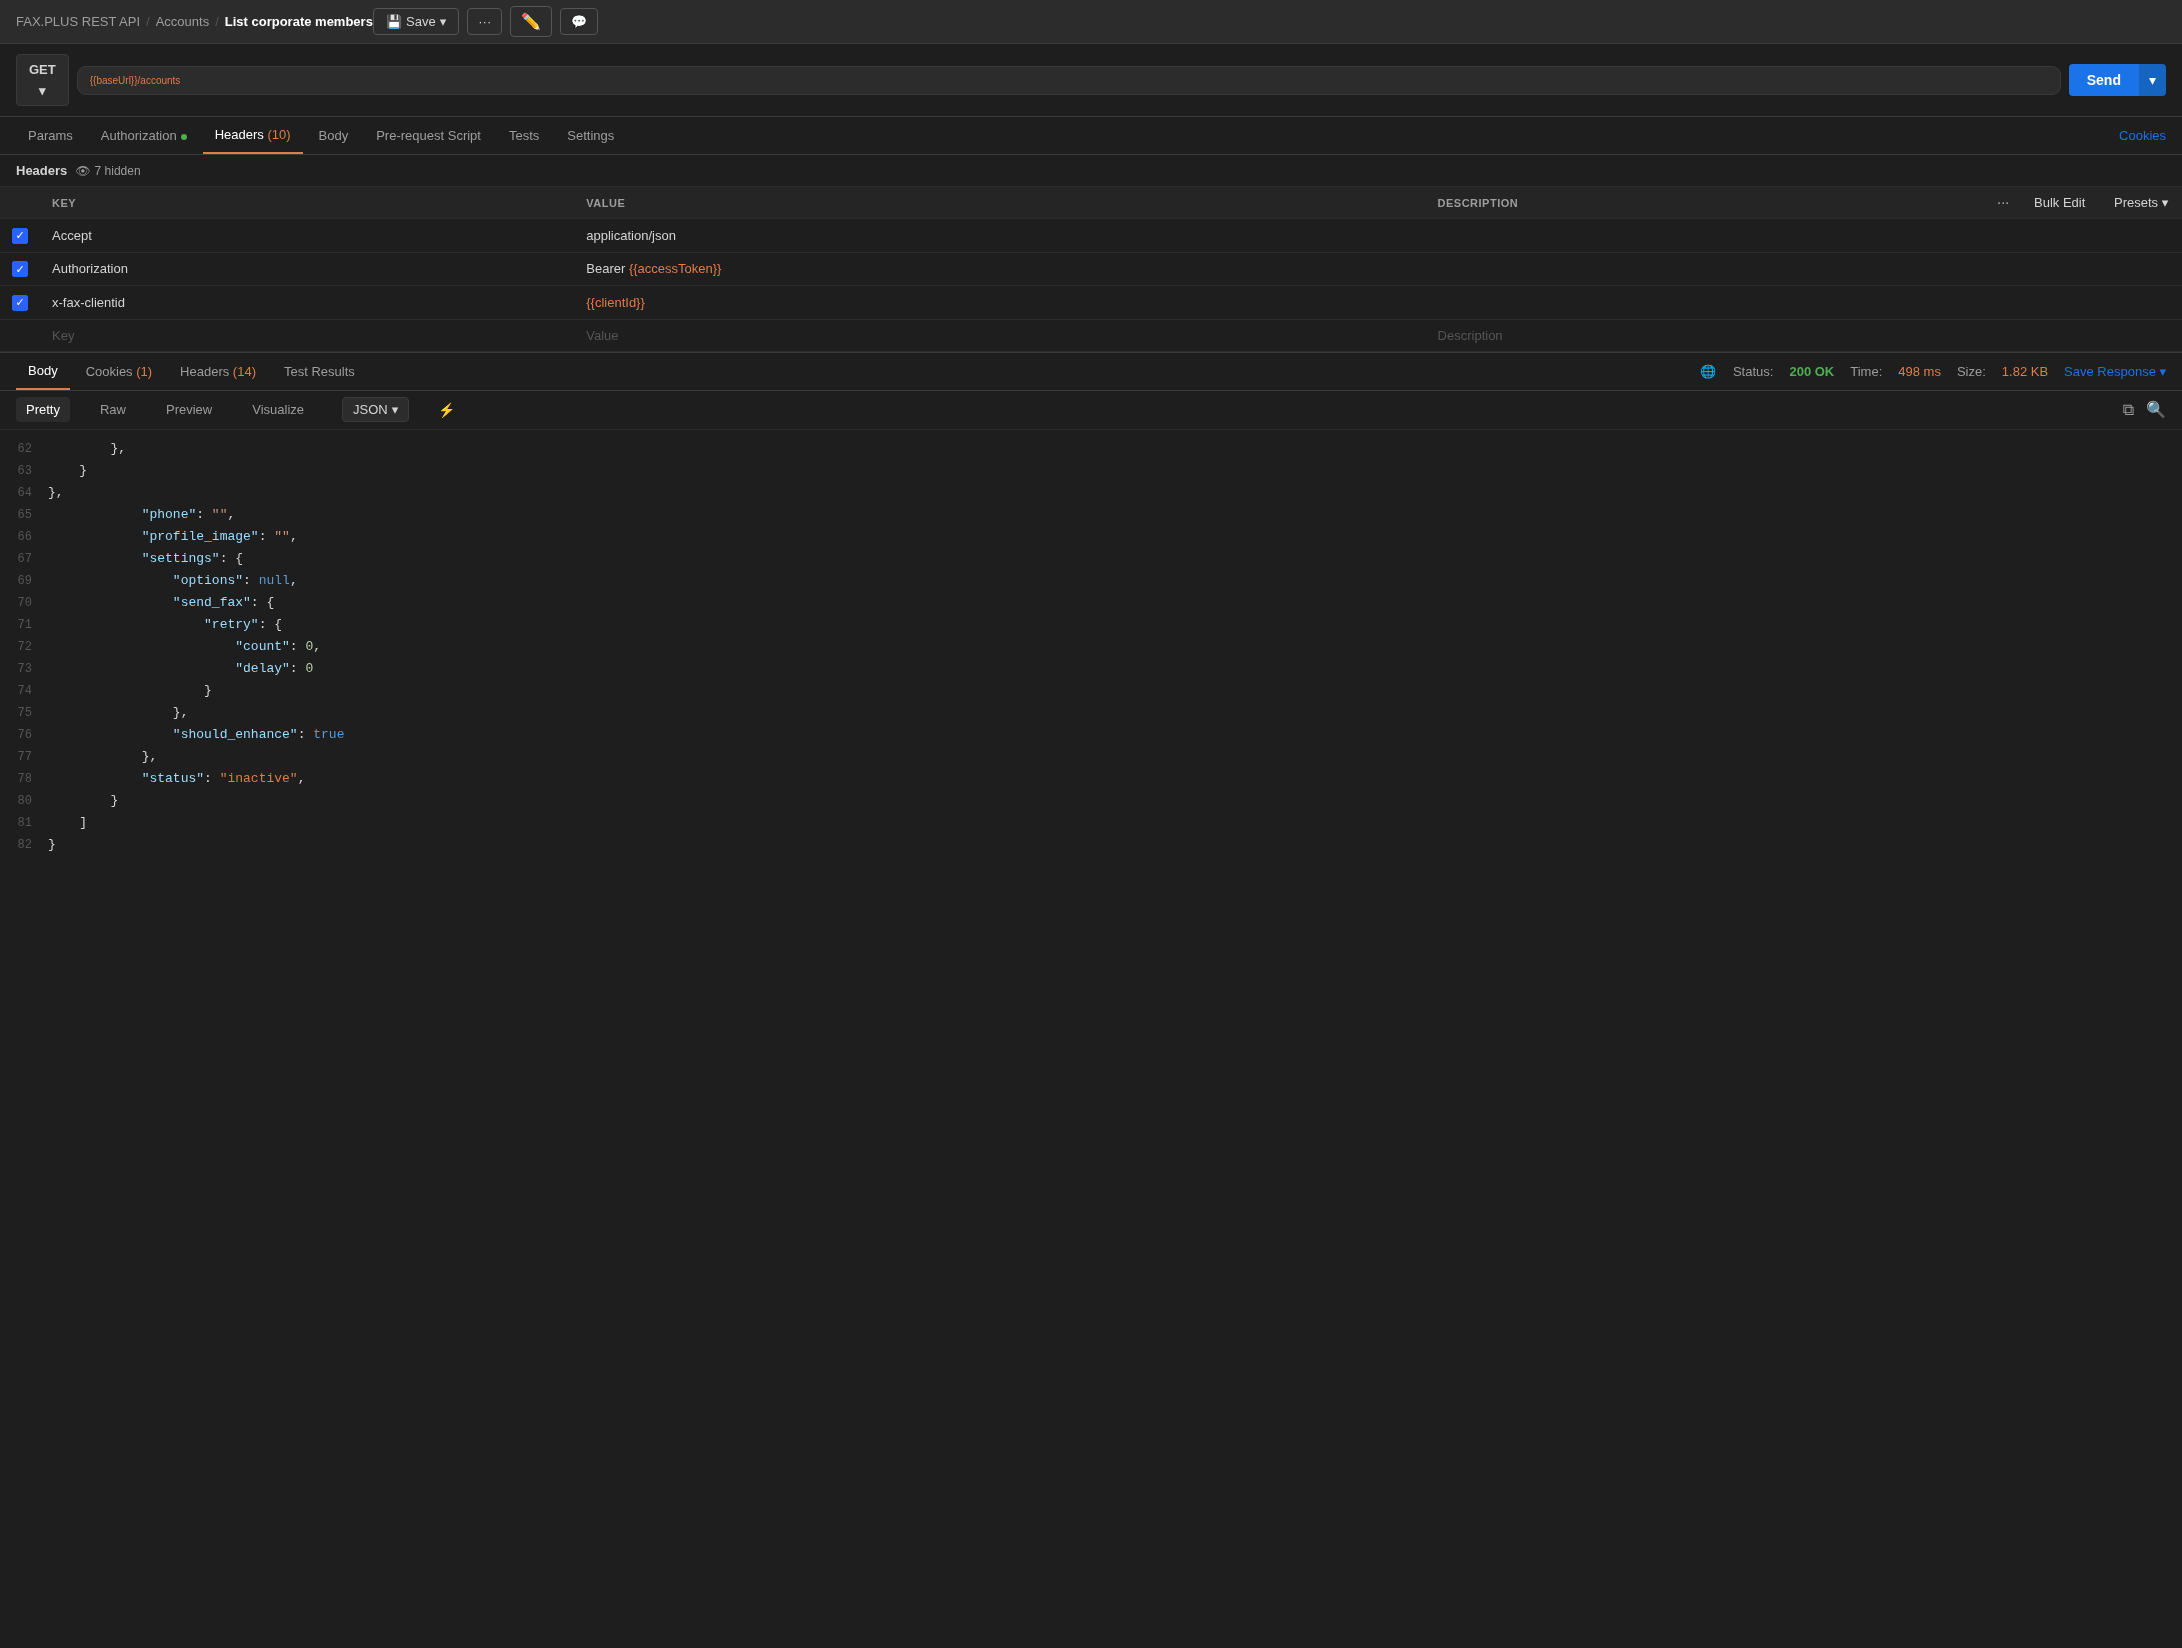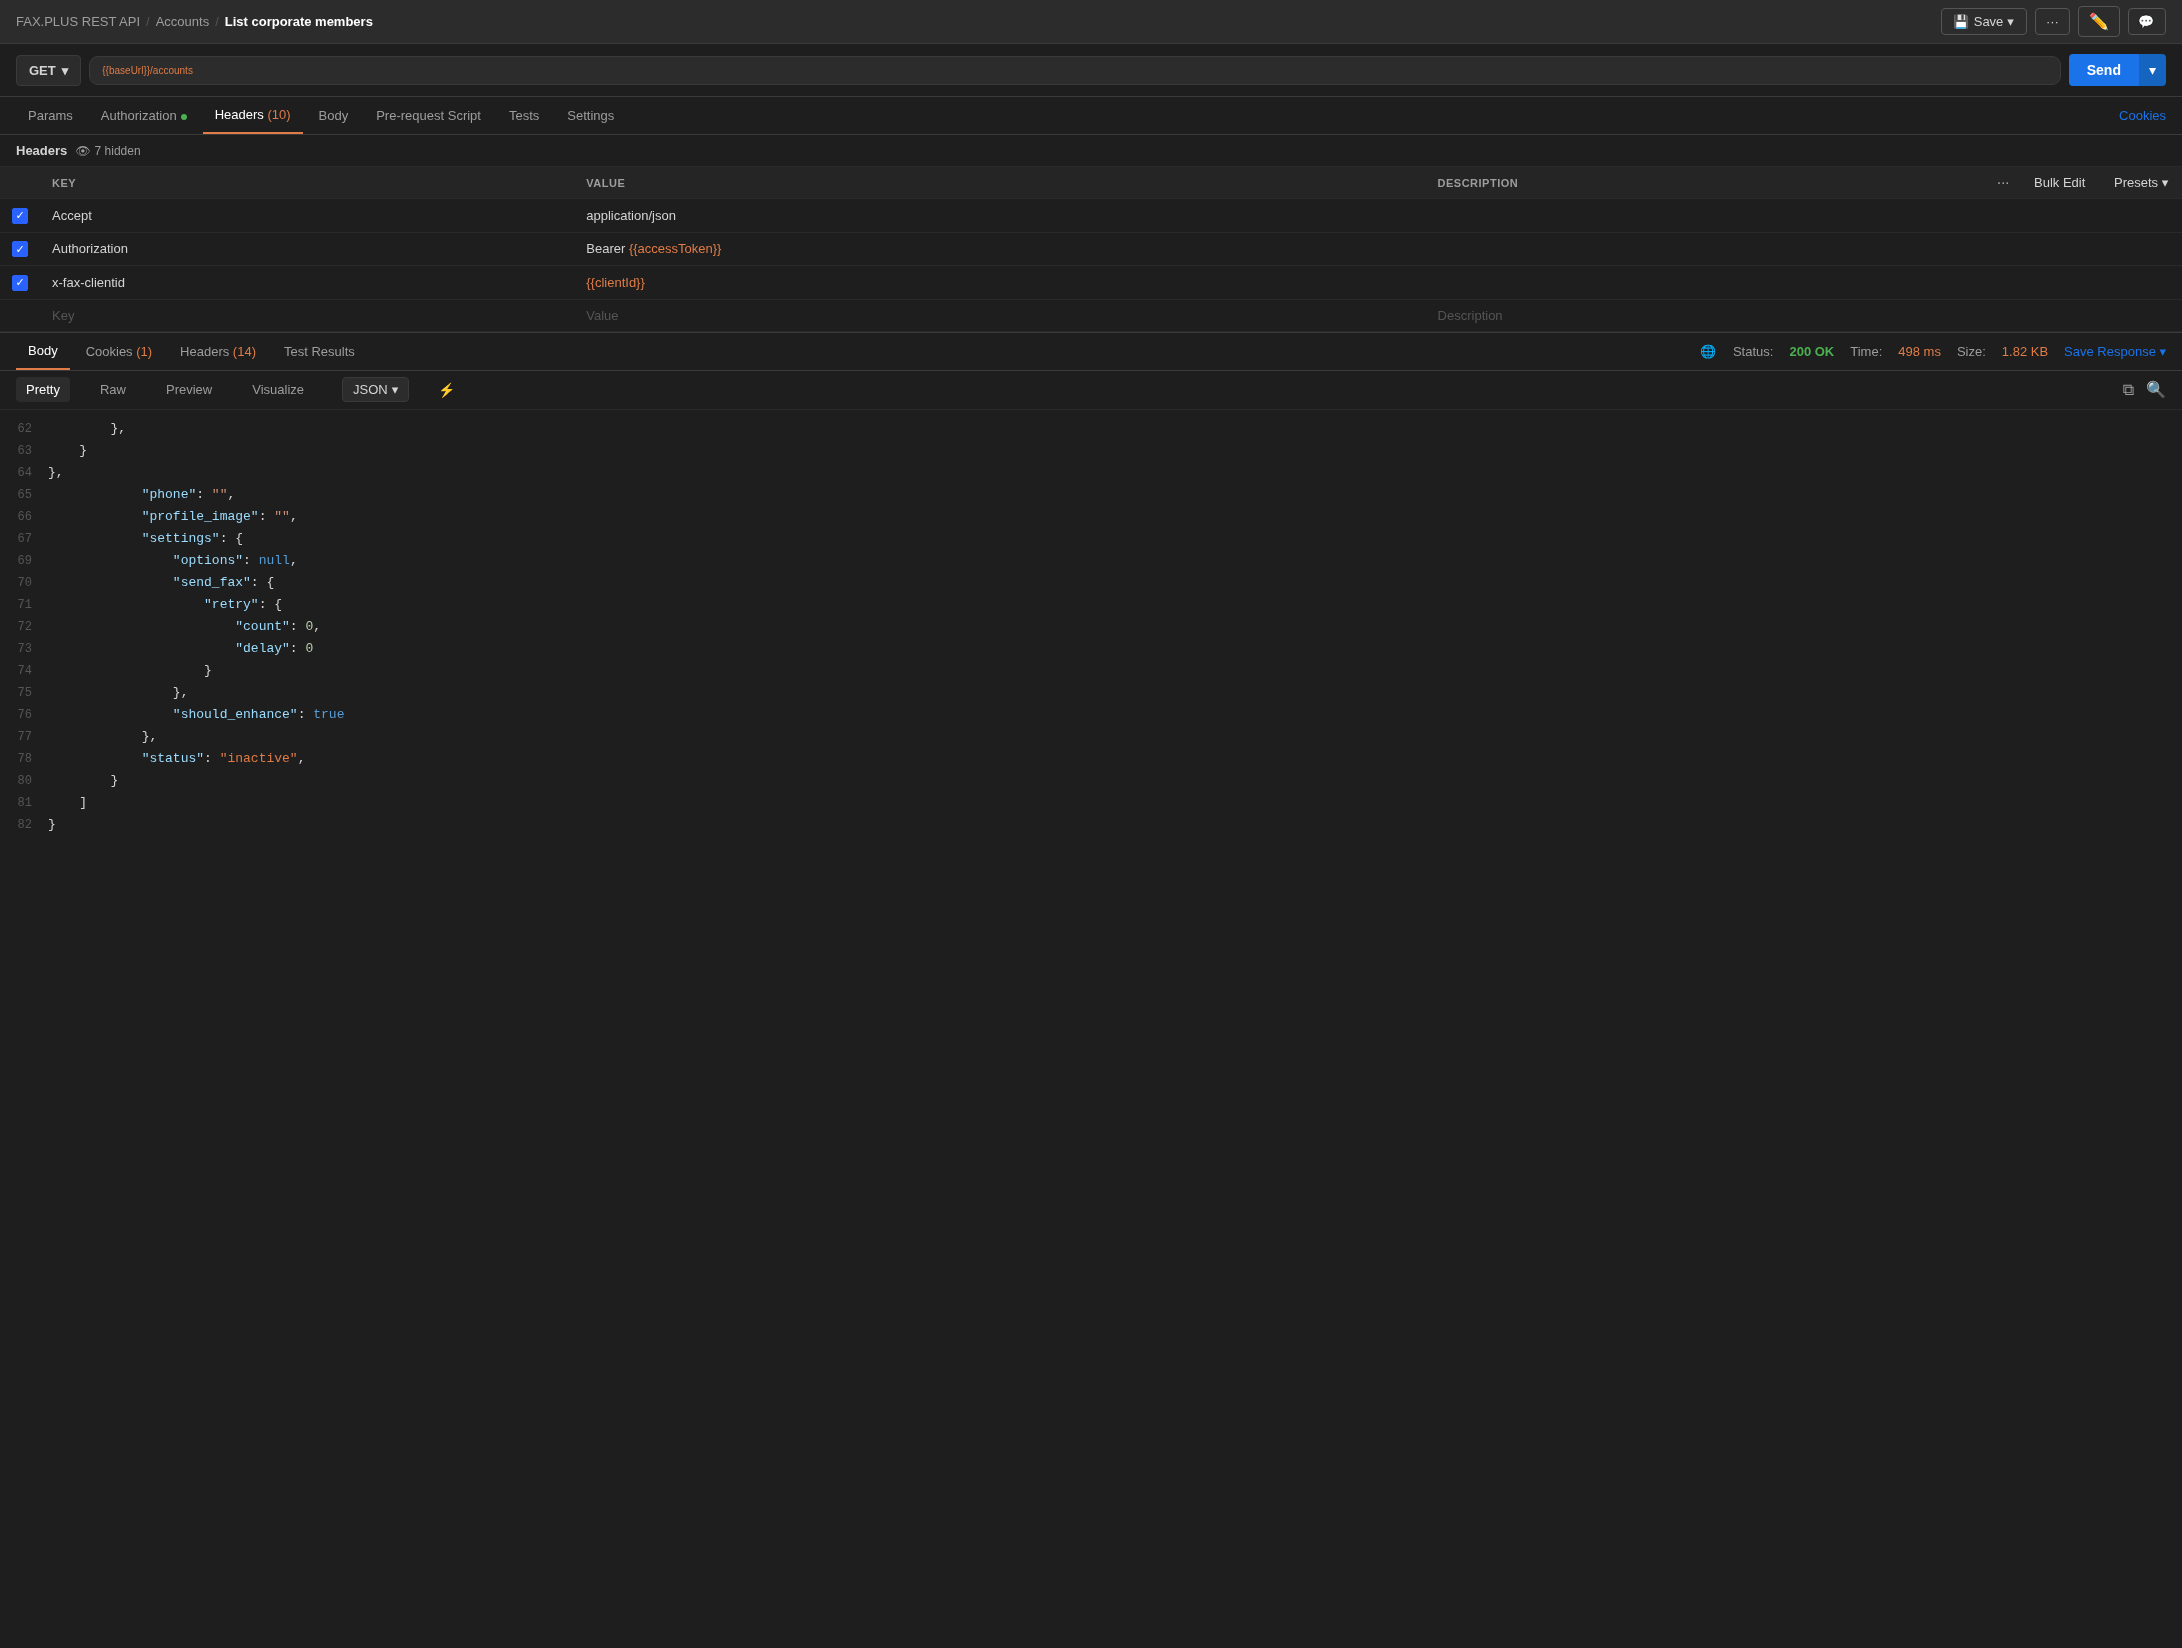--- a/index.html
+++ b/index.html
@@ -9,21 +9,20 @@
       font-family: -apple-system, BlinkMacSystemFont, 'Segoe UI', sans-serif;
       font-size: 13px;
       height: 100vh;
       overflow: hidden;
     }
 
     
     .top-bar {
       display: flex;
       align-items: center;
-      justify-content: space-between;
       background: #2c2c2c;
       padding: 8px 16px;
       height: 44px;
       border-bottom: 1px solid #3a3a3a;
     }
     .top-bar-left {
       display: flex;
       align-items: center;
       gap: 6px;
       font-size: 13px;
@@ -81,20 +80,21 @@
       align-items: center;
       gap: 6px;
       background: #2c2c2c;
       border: 1px solid #3a3a3a;
       border-radius: 4px;
       padding: 7px 12px;
       cursor: pointer;
       color: #d4d4d4;
       font-size: 13px;
       font-weight: 600;
+      flex-direction: column;
     }
     .url-input {
       flex: 1;
       background: #2c2c2c;
       border: 1px solid #3a3a3a;
       border-radius: 9px;
       padding: 8px 12px;
       color: #e07c47;
       font-size: 10px;
       outline: none;

